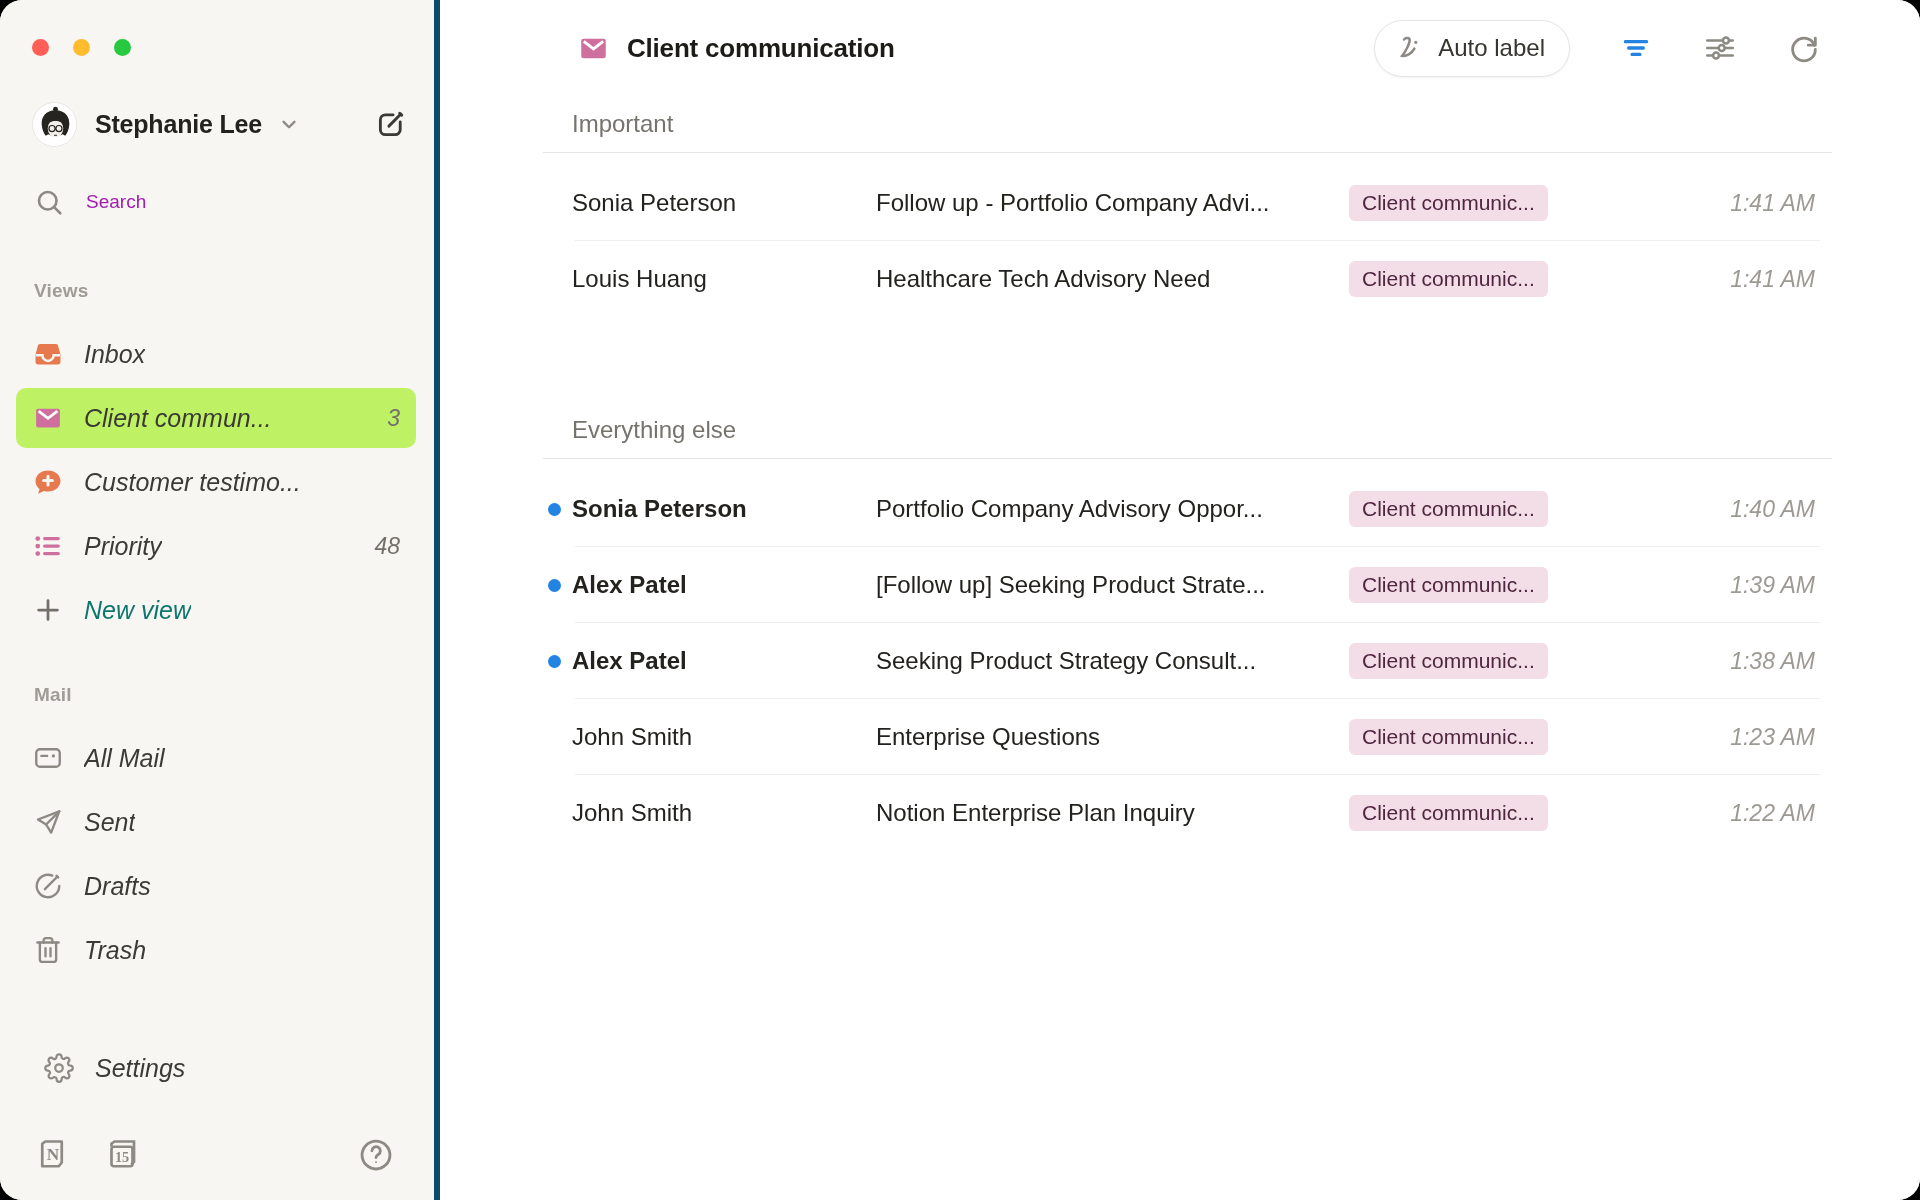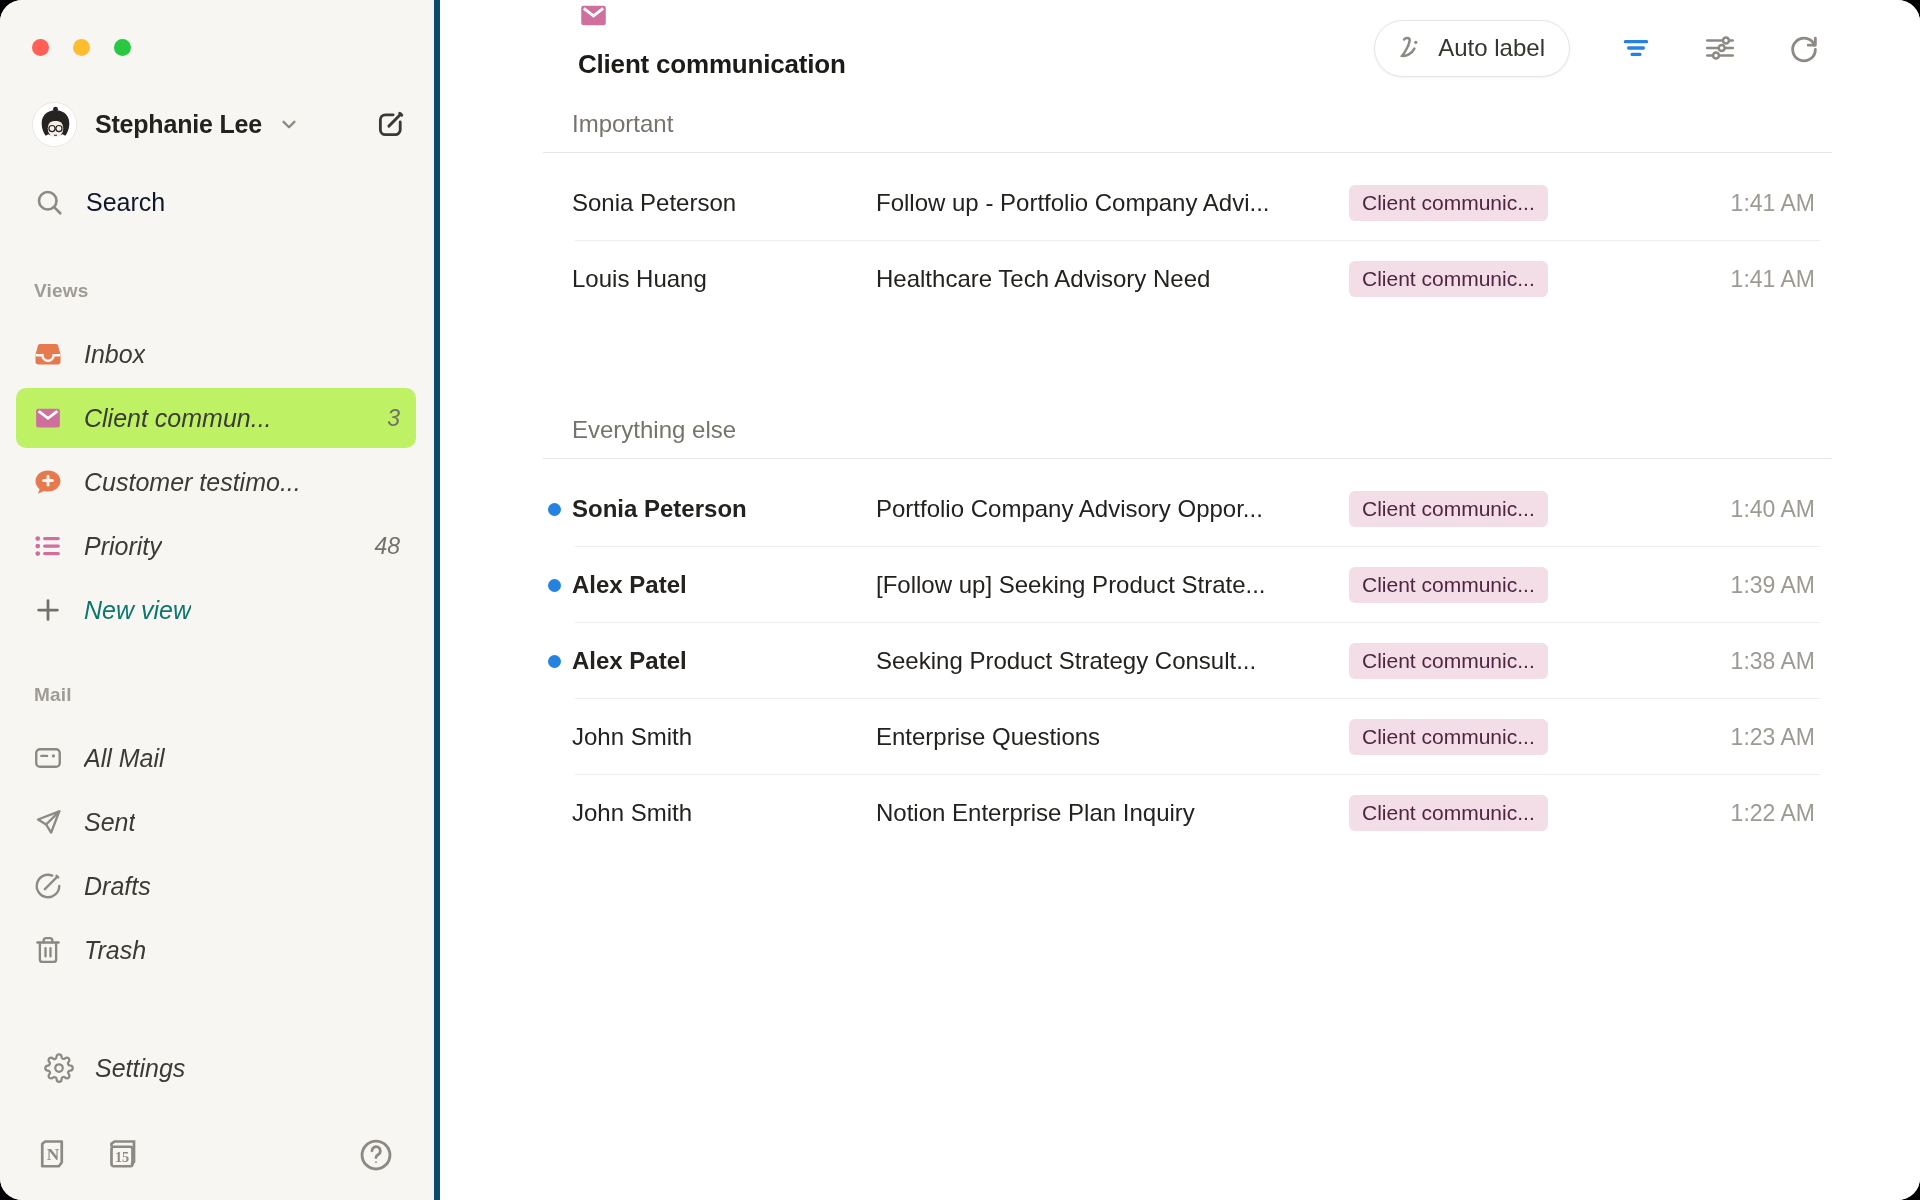--- a/index.html
+++ b/index.html
@@ -13,59 +13,59 @@
   .tl-red{ background:#ff5f57; } .tl-yellow{ background:#febc2e; } .tl-green{ background:#28c840; }
 
   .side-content { position:absolute; top:100px; left:0; right:0; }
   .profile-row { height:48px; display:flex; align-items:center; padding:0 26px 0 32px; }
   .avatar { width:45px; height:45px; border-radius:50%; background:#fff; border:1px solid #e8e6e2; overflow:hidden; flex-shrink:0; }
   .profile-name { font-size:25px; font-weight:700; color:#24221e; margin-left:18px; letter-spacing:-0.2px; }
   .profile-chevron { margin-left:14px; color:#8d8a84; display:flex; }
   .compose-btn { margin-left:auto; display:flex; color:#3b3935; cursor:pointer; }
 
   .search-row { margin-top:30px; height:48px; display:flex; align-items:center; padding-left:34px; color:#7a776f; }
-  .search-label { font-size:25px; margin-left:22px; color:#0f172a; }
+  .search-label { font-size:19px; margin-left:22px; color:#a21caf; }
 
   .section-label { margin:54px 0 0 34px; height:24px; font-size:19px; font-weight:700; color:#9f9c96; letter-spacing:0.2px; }
   .section-label.mail { margin-top:44px; }
   .items { margin-top:20px; }
   .side-item { height:60px; margin:0 18px 4px 16px; display:flex; align-items:center; padding:0 16px; border-radius:10px; cursor:pointer;font-style:italic; }
   .side-item.selected { background:#bef264; }
   .side-item .ic { width:32px; display:flex; justify-content:center; flex-shrink:0; }
   .side-item .lbl { font-size:25px; color:#3c3a35; margin-left:20px; white-space:nowrap; overflow:hidden; }
   .side-item .count { margin-left:auto; font-size:23px; color:#73706a; }
   .newview .lbl { color:#0f766e; }
 
   .settings-row { margin-top:58px;padding-left:11px; }
   .bottom-row { position:absolute; top:1135px; left:34px; right:40px; height:40px; display:flex; align-items:center; gap:34px; color:#8d8a84; }
   .bottom-row .help { margin-left:auto; }
 
   
   .main { flex:1; position:relative; background:#fff; }
   .main-header { position:absolute; top:0; left:0; right:0; height:96px; }
-  .title-wrap { position:absolute; left:138px; top:0; height:96px; display:flex; gap:18px;flex-direction:column; }
+  .title-wrap { position:absolute; left:138px; top:0; height:96px; display:flex; align-items:center; gap:18px; }
   .page-title { font-size:26px; font-weight:600; color:#1d1b17; letter-spacing:-0.2px; }
   .header-right { position:absolute; right:98px; top:0; height:96px; display:flex; align-items:center; gap:48px; }
   .auto-label-btn { height:57px; display:flex; align-items:center; gap:13px; padding:0 24px 0 20px; border:1px solid #e6e4e0; border-radius:29px; background:#fff; box-shadow:0 1px 3px rgba(0,0,0,0.05); cursor:pointer; }
   .auto-label-btn span { font-size:24px; font-weight:500; color:#37352f; }
   .icon-btn { width:36px; height:36px; display:flex; align-items:center; justify-content:center; cursor:pointer; }
 
   .list { position:absolute; top:96px; left:103px; width:1289px; }
   .sec-title { height:57px; display:flex; align-items:center; padding-left:29px; font-size:24px; color:#76736d; border-bottom:1px solid #e8e6e2; }
   .sec-gap { height:85px; }
   .rows { padding-top:12px; }
   .row { height:76px; display:flex; align-items:center; position:relative; cursor:pointer; }
   .row.sep::after { content:""; position:absolute; left:32px; right:12px; bottom:0; border-bottom:1px solid #f0eeea; }
   .dot { position:absolute; left:5px; width:13px; height:13px; border-radius:50%; background:#2383e2; }
   .sender { width:333px; padding-left:29px; font-size:24px; color:#24221e; white-space:nowrap; overflow:hidden; flex-shrink:0; }
   .row.unread .sender { font-weight:700; }
   .subject { width:473px; font-size:24px; color:#24221e; white-space:nowrap; overflow:hidden; flex-shrink:0; }
   .badge { width:235px; flex-shrink:0; display:flex; }
   .badge i { font-style:normal; font-size:21px; font-weight:500; color:#4f2640; background:#f3dde7; border-radius:6px; padding:6px 13px; white-space:nowrap; }
-  .time { flex:1; text-align:right; padding-right:17px; font-size:23px; color:#9d9a94; }
+  .time { flex:1; text-align:right; padding-right:17px; font-size:23px; color:#9d9a94;font-style:italic; }
 
   svg { display:block; }
 </style>
 </head>
 <body>
 
 <div class="window">
 
   <div class="sidebar">
     <div class="traffic">

